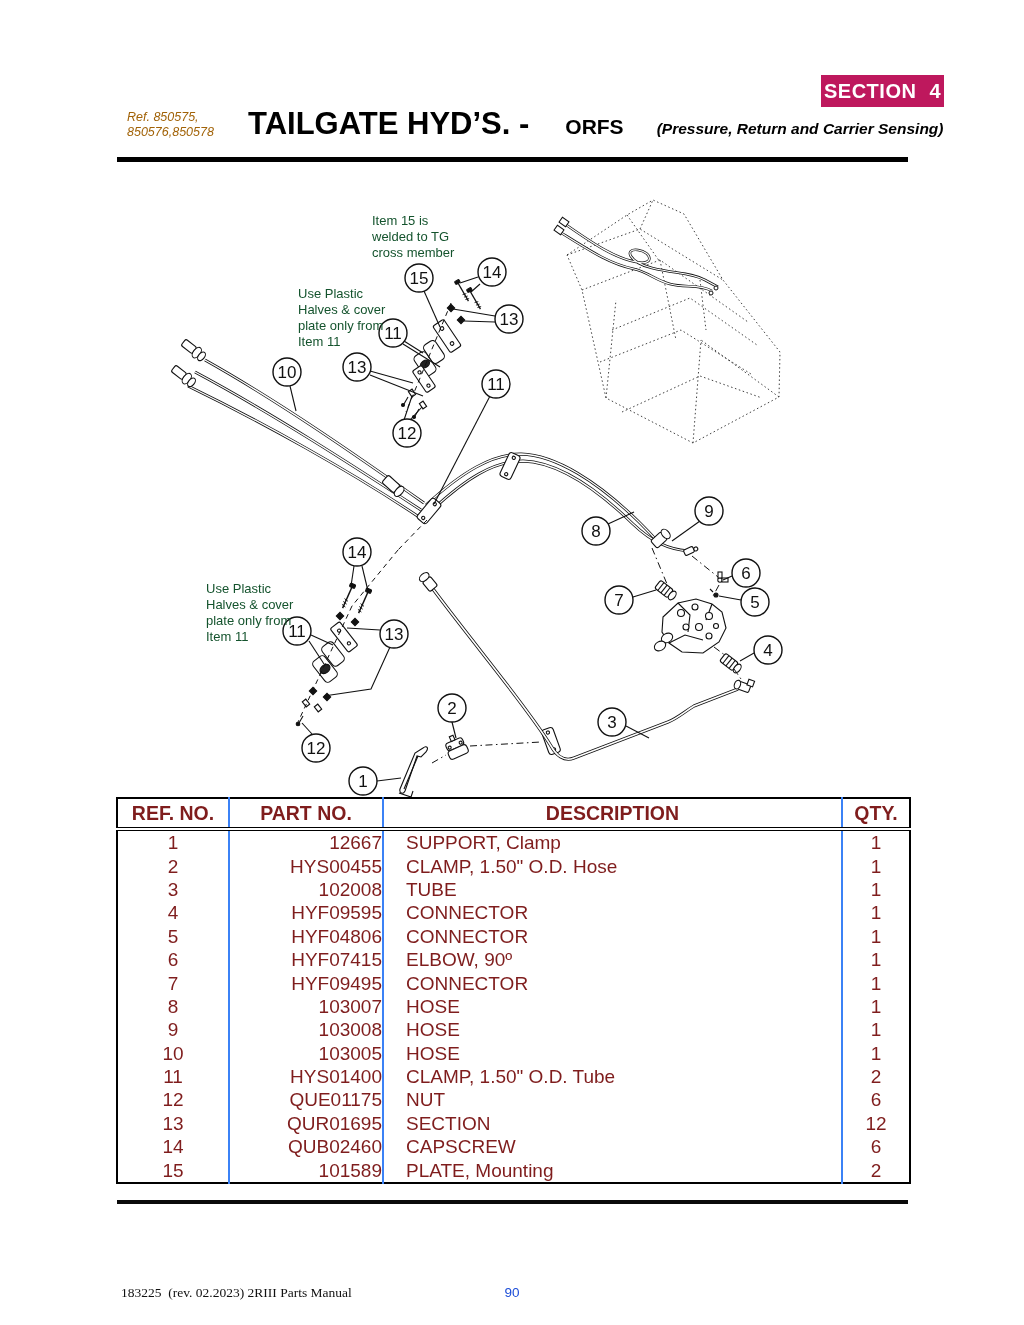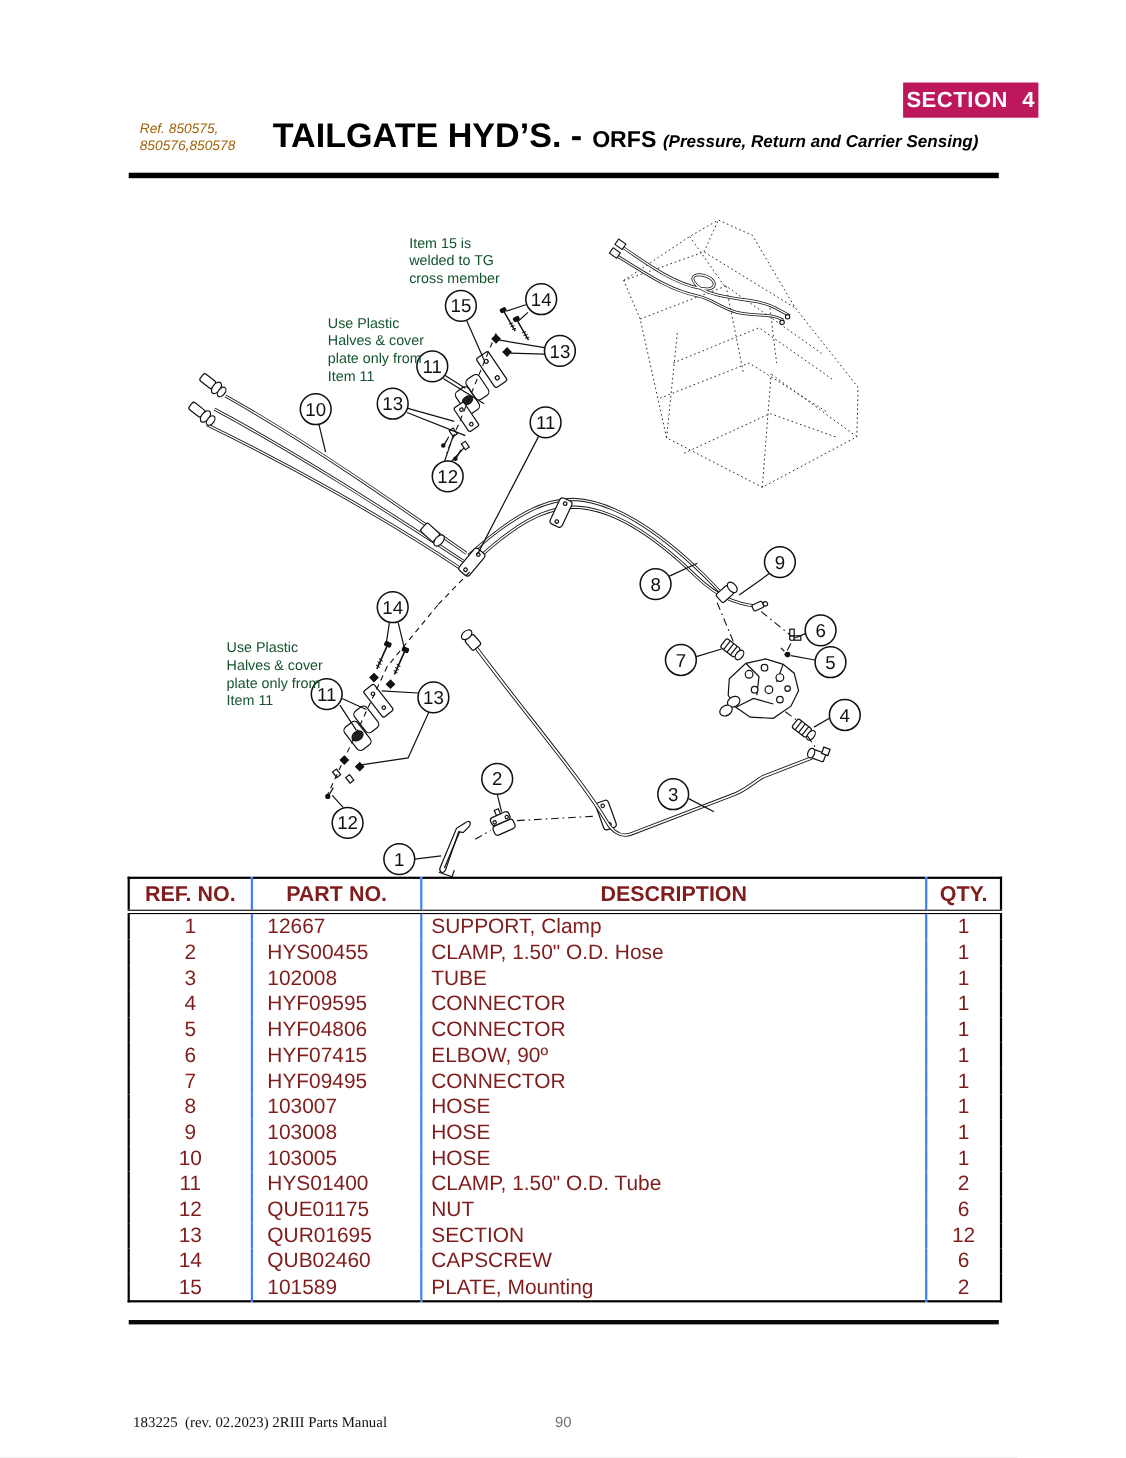--- a/index.html
+++ b/index.html
@@ -12,21 +12,21 @@
   .section-box{
     position:absolute;left:782px;top:75px;width:123px;height:32px;
     background:#be185d;color:#fff;display:flex;align-items:center;justify-content:center;
     gap:13px;font-weight:bold;font-size:20px;letter-spacing:.5px;margin-left:39px;
   }
   .ref-block{
     position:absolute;left:127px;top:110px;font-style:italic;font-size:12.5px;
     line-height:14.5px;white-space:pre-line;color:#a16207;
   }
   .title-row{
-    position:absolute;left:248px;top:106px;display:flex;align-items:baseline;white-space:nowrap;
+    position:absolute;left:248px;top:106px;display:flex;align-items:baseline;white-space:nowrap;gap:27px;
   }
   .title-main{font-size:31px;font-weight:bold;letter-spacing:0px;}
   .title-orfs{font-size:21px;font-weight:bold;margin-left:9px;}
   .title-paren{font-size:15.5px;font-weight:bold;margin-left:6px;font-style:italic;}
   .rule-top{position:absolute;left:117px;top:157px;width:791px;height:5px;background:#000;}
   .rule-bottom{position:absolute;left:117px;top:1200px;width:791px;height:4px;background:#0a0a0a;}
 
   
   .diagram-layer{position:absolute;left:100px;top:175px;width:830px;height:625px;}
   .diagram-layer svg{position:absolute;left:0;top:0;}
@@ -46,32 +46,32 @@
     border-bottom:4px double #000;padding:0;
   }
   .parts-table,.parts-table th,.parts-table td{border-color:#000;}
   .parts-table{border:2.5px solid #000;}
   .parts-table col.c0{width:112px;}
   .parts-table col.c1{width:154px;}
   .parts-table col.c2{width:459px;}
   .parts-table col.c3{width:68px;}
   .parts-table td{height:23.4px;padding:0;line-height:1;vertical-align:middle;}
   .parts-table td.c0, .parts-table th.h0{text-align:center;}
-  .parts-table td.c1{padding-left:13px;text-align:left;}
-  .parts-table td.c2{padding-left:8px;text-align:left;}
+  .parts-table td.c1{padding-left:13px;text-align:right;}
+  .parts-table td.c2{padding-left:22px;text-align:left;}
   .parts-table td.c3, .parts-table th.h3{text-align:center;}
   .parts-table th.h1,.parts-table th.h2{text-align:center;}
   .parts-table .vline{border-left:2px solid #3b82f6;}
 
   
   .footer-left{
     position:absolute;left:121px;top:1285px;font-size:13.5px;color:#111;white-space:pre;font-family:Liberation Serif, serif;
   }
   .footer-page{
-    position:absolute;left:0;top:1285px;width:1024px;text-align:center;font-size:13.5px;color:#737373;
+    position:absolute;left:0;top:1285px;width:1024px;text-align:center;font-size:13.5px;color:#1d4ed8;
   }
 </style>
 </head>
 <body>
 
 <div class="page">
 
   <div class="section-box">
     <span>SECTION</span>
     <span>4</span>

